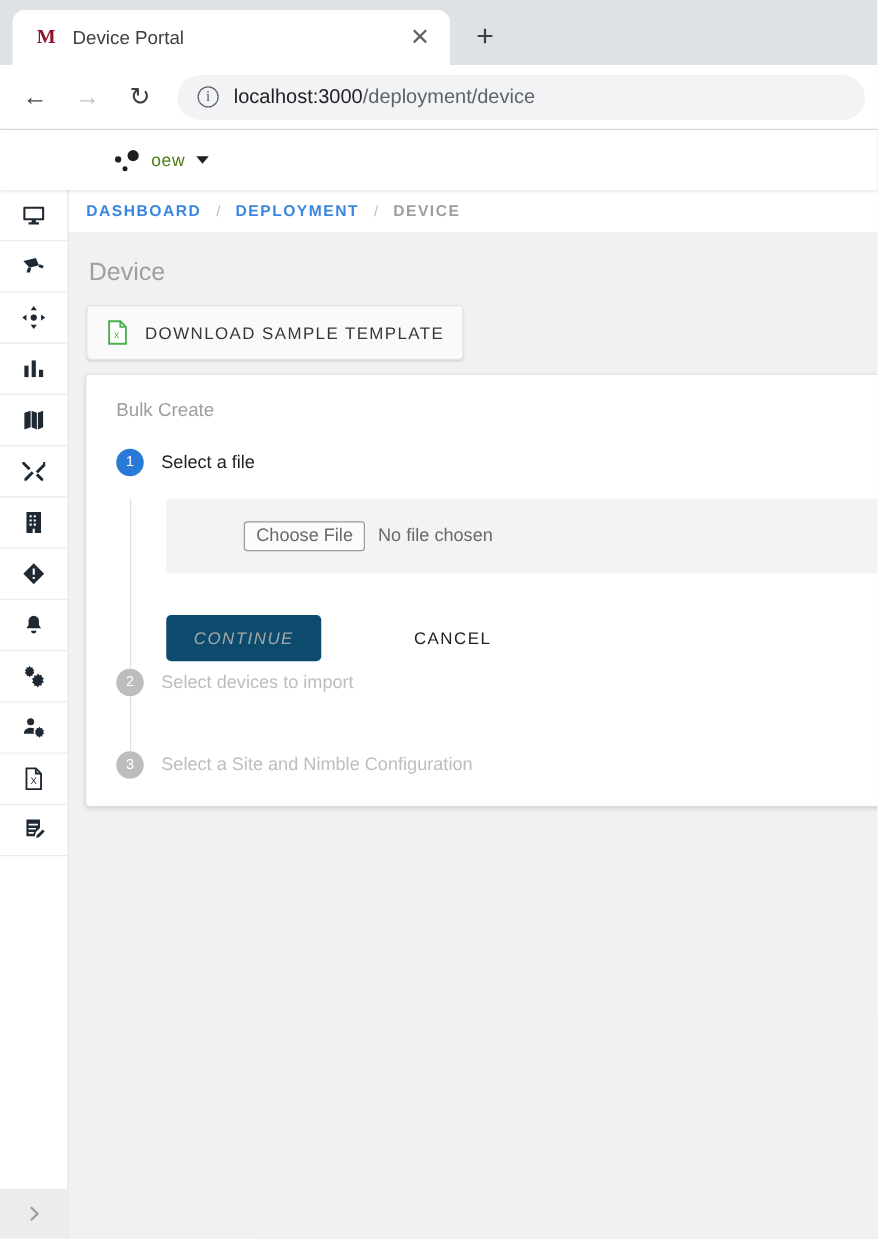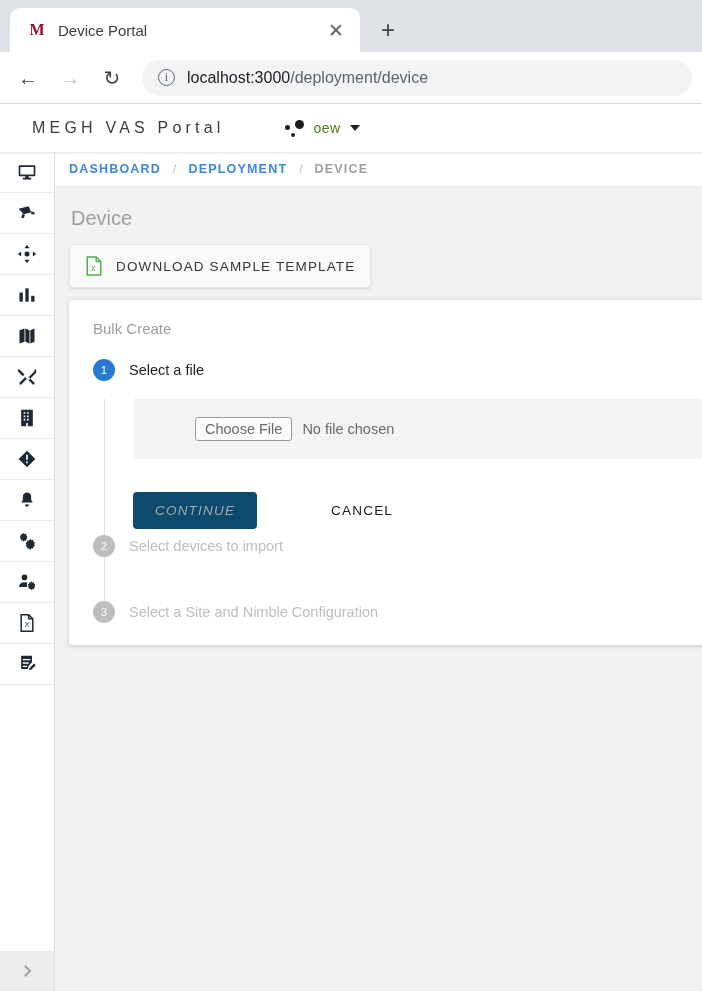--- a/index.html
+++ b/index.html
@@ -192,21 +192,20 @@
     <div class="navbtn">↻</div>
     <div class="omnibox">
       <span class="infoicon">i</span>
       <span class="url"><span>localhost:3000</span><span class="dim">/deployment/device</span></span>
     </div>
   </div>
 
   <div class="app">
 
     <div class="appbar">
-      <div class="brand">MEGH VAS Portal</div>
       <div class="user-area">
         <span class="bubble-icon">
             <i class="b1"></i>
             <i class="b2"></i>
             <i class="b3"></i>
           </span>
         <span class="user-name">oew</span>
         <span class="caret"></span>
       </div>
     </div>

